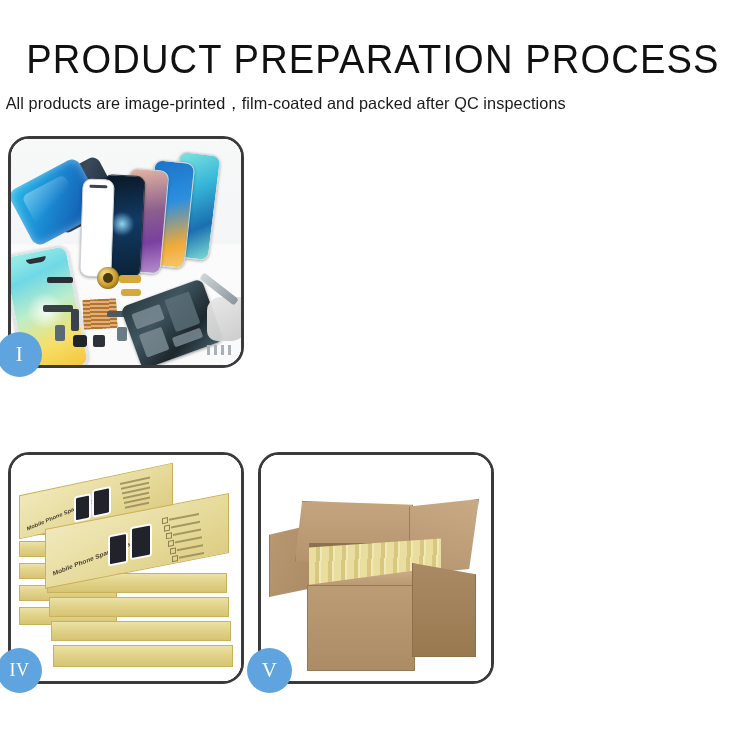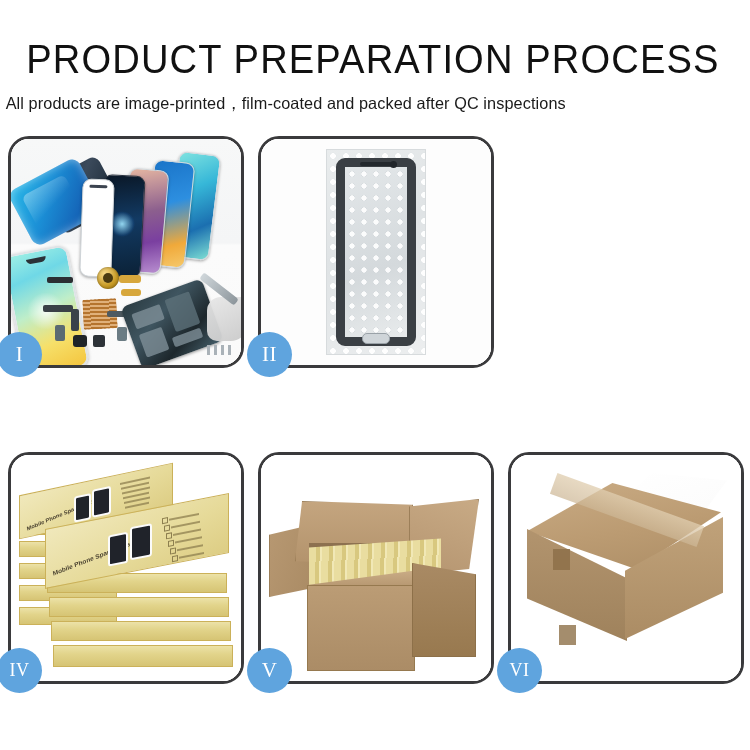--- a/index.html
+++ b/index.html
@@ -289,34 +289,20 @@
             <span class="bp4"></span>
           </div>
           <div class="hand"></div>
           <div class="tweezer"></div>
           <div class="screws"></div>
         </div>
       </div>
       <div class="badge">I</div>
     </div>
 
-    <div class="card c2">
-      <div class="clip">
-        <div class="p2bg">
-          <div class="wrap2">
-            <div class="glass2">
-              <div class="spk2"></div>
-              <div class="cam2"></div>
-              <div class="home2"></div>
-            </div>
-          </div>
-        </div>
-      </div>
-      <div class="badge">II</div>
-    </div>
 
 
     <div class="card c4">
       <div class="clip">
         <div class="p4bg">
           <div class="stack">
 
             <div class="sbox sbody" style="left:8px;top:64px;width:96px;height:14px;"></div>
             <div class="sbox sbody" style="left:8px;top:86px;width:96px;height:14px;"></div>
             <div class="sbox sbody" style="left:8px;top:108px;width:96px;height:14px;"></div>
@@ -373,29 +359,15 @@
           <div class="cinner"></div>
           <div class="goods"></div>
           <div class="ctop"></div>
           <div class="cfront"></div>
           <div class="cside"></div>
         </div>
       </div>
       <div class="badge">V</div>
     </div>
 
-    <div class="card c6">
-      <div class="clip">
-        <div class="p6bg">
-          <div class="shine6"></div>
-          <div class="bTop"></div>
-          <div class="bLeft"></div>
-          <div class="bRight"></div>
-          <div class="tape"></div>
-          <div class="tapeTabA"></div>
-          <div class="tapeTabB"></div>
-        </div>
-      </div>
-      <div class="badge sm">VI</div>
-    </div>
 
   </div>
 </div>
 
 </body></html>

